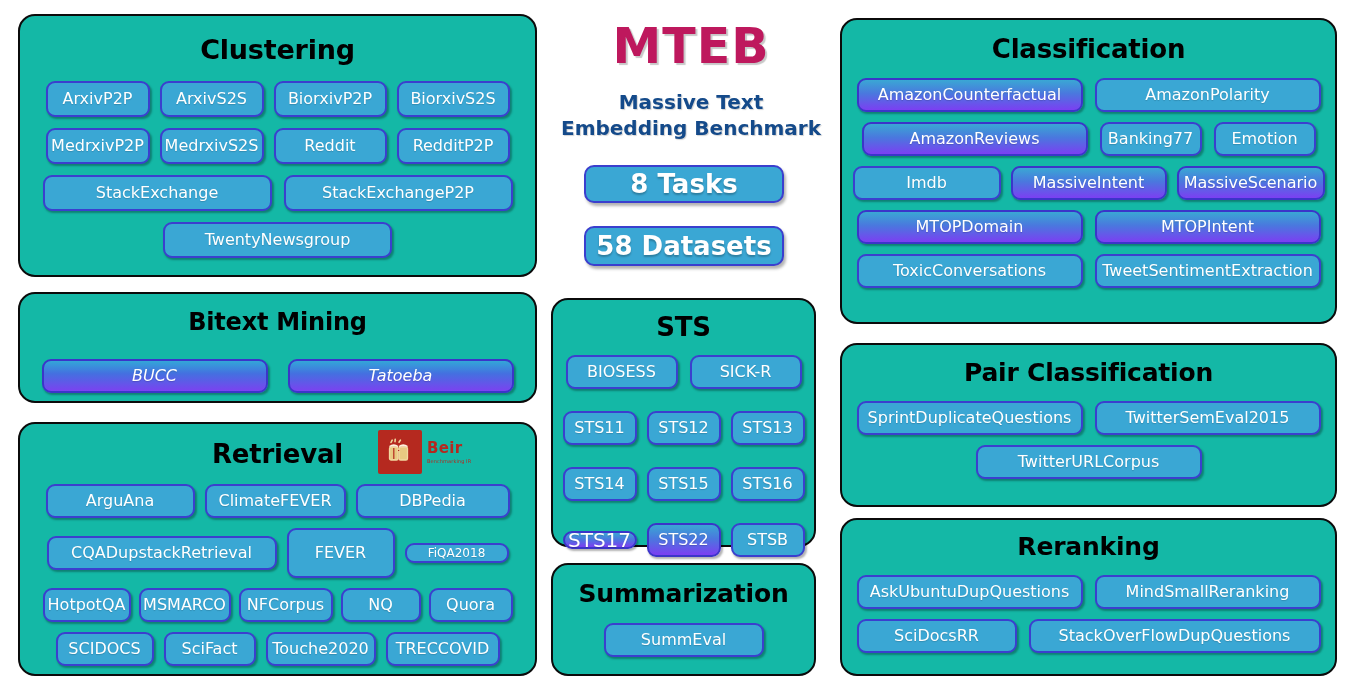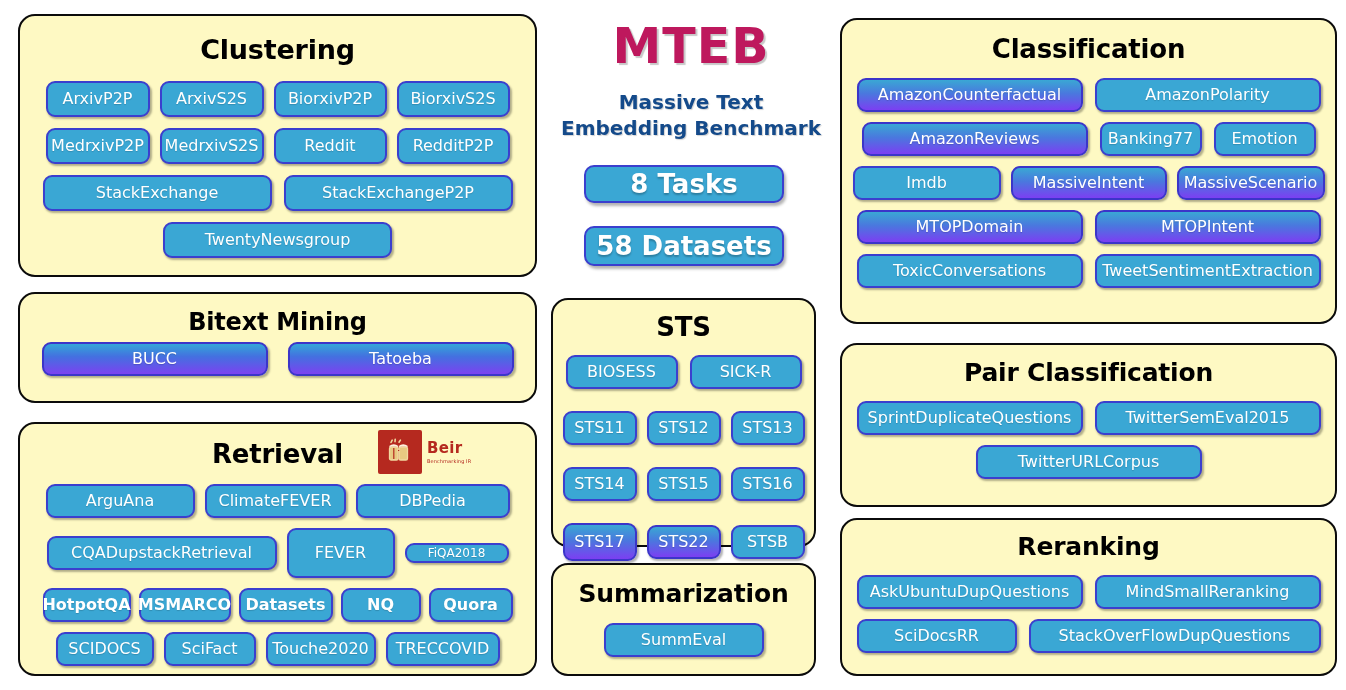--- a/index.html
+++ b/index.html
@@ -8,21 +8,21 @@
     background:#ffffff;
     font-family:"DejaVu Sans","Liberation Sans",sans-serif;
     overflow:hidden;
     position:relative;
   }
   .canvas{position:relative;width:1346px;height:690px;}
 
   
   .panel{
     position:absolute;
-    background:#fef9c3;
+    background:#14b8a6;
     border:2.5px solid #0b0b0b;
     border-radius:17px;
     box-sizing:border-box;
   }
   .panel-title{
     text-align:center;
     font-weight:bold;
     color:#000;
     letter-spacing:-.2px;
     line-height:1;
@@ -131,45 +131,45 @@
           <div class="chip" style="height: 36px; font-size: 16px; width: 229px;">StackExchangeP2P</div>
         </div>
         <div class="row" style="gap: 0px;">
           <div class="chip" style="height: 36px; font-size: 16px; width: 229px;">TwentyNewsgroup</div>
         </div>
       </div>
   </div>
 
   <div class="panel" style="left:18px;top:292px;width:519px;height:111px;">
     <div class="panel-title" style="font-size:24px;margin-top:16px;">Bitext Mining</div>
-    <div class="rows" style="margin-top:8px;gap:10px;">
+    <div class="rows" style="margin-top:25px;gap:10px;font-style:italic;">
         <div class="row" style="gap: 20px;">
           <div class="chip grad-strong" style="height: 34px; font-size: 16px; width: 226px;">BUCC</div>
           <div class="chip grad-strong" style="height: 34px; font-size: 16px; width: 226px;">Tatoeba</div>
         </div>
       </div>
   </div>
 
   <div class="panel" style="left:18px;top:422px;width:519px;height:254px;">
     <div class="panel-title" style="font-size:26px;margin-top:17px;">Retrieval</div>
     <div class="rows" style="margin-top:17px;gap:10px;">
         <div class="row" style="gap: 10px;">
           <div class="chip" style="height: 34px; font-size: 16px; width: 149px;">ArguAna</div>
           <div class="chip" style="height: 34px; font-size: 16px; width: 141px;">ClimateFEVER</div>
           <div class="chip" style="height: 34px; font-size: 16px; width: 154px;">DBPedia</div>
         </div>
         <div class="row" style="gap: 10px; text-align: right;">
           <div class="chip" style="height: 34px; font-size: 16px; width: 230px;">CQADupstackRetrieval</div>
           <div class="chip" style="height: 50px; font-size: 16px; width: 108px;">FEVER</div>
           <div class="chip" style="height: 20px; font-size: 12px; width: 104px;">FiQA2018</div>
         </div>
-        <div class="row" style="gap: 8px; font-weight: bold;">
+        <div class="row" style="gap: 8px;">
           <div class="chip" style="height: 34px; font-size: 16px; width: 88px;">HotpotQA</div>
           <div class="chip" style="height: 34px; font-size: 16px; width: 92px;">MSMARCO</div>
-          <div class="chip" style="height: 34px; font-size: 16px; width: 94px;">Datasets</div>
+          <div class="chip" style="height: 34px; font-size: 16px; width: 94px;">NFCorpus</div>
           <div class="chip" style="height: 34px; font-size: 16px; width: 80px;">NQ</div>
           <div class="chip" style="height: 34px; font-size: 16px; width: 84px;">Quora</div>
         </div>
         <div class="row" style="gap: 10px;">
           <div class="chip" style="height: 34px; font-size: 16px; width: 98px;">SCIDOCS</div>
           <div class="chip" style="height: 34px; font-size: 16px; width: 92px;">SciFact</div>
           <div class="chip" style="height: 34px; font-size: 16px; width: 110px;">Touche2020</div>
           <div class="chip" style="height: 34px; font-size: 16px; width: 114px;">TRECCOVID</div>
         </div>
       </div>
@@ -217,21 +217,21 @@
           <div class="chip" style="height: 34px; font-size: 16px; width: 74px;">STS11</div>
           <div class="chip" style="height: 34px; font-size: 16px; width: 74px;">STS12</div>
           <div class="chip" style="height: 34px; font-size: 16px; width: 74px;">STS13</div>
         </div>
         <div class="row" style="gap: 10px;">
           <div class="chip" style="height: 34px; font-size: 16px; width: 74px;">STS14</div>
           <div class="chip" style="height: 34px; font-size: 16px; width: 74px;">STS15</div>
           <div class="chip" style="height: 34px; font-size: 16px; width: 74px;">STS16</div>
         </div>
         <div class="row" style="gap: 10px;">
-          <div class="chip grad" style="height: 38px; font-size: 16px; width: 74px;">STS17</div>
+          <div class="chip grad" style="height: 18px; font-size: 20px; width: 74px;">STS17</div>
           <div class="chip grad" style="height: 34px; font-size: 16px; width: 74px;">STS22</div>
           <div class="chip" style="height: 34px; font-size: 16px; width: 74px;">STSB</div>
         </div>
       </div>
   </div>
 
   <div class="panel" style="left:551px;top:563px;width:265px;height:113px;">
     <div class="panel-title" style="font-size:25px;margin-top:16px;">Summarization</div>
     <div class="rows" style="margin-top:17px;gap:9px;">
         <div class="row" style="gap: 0px;">

